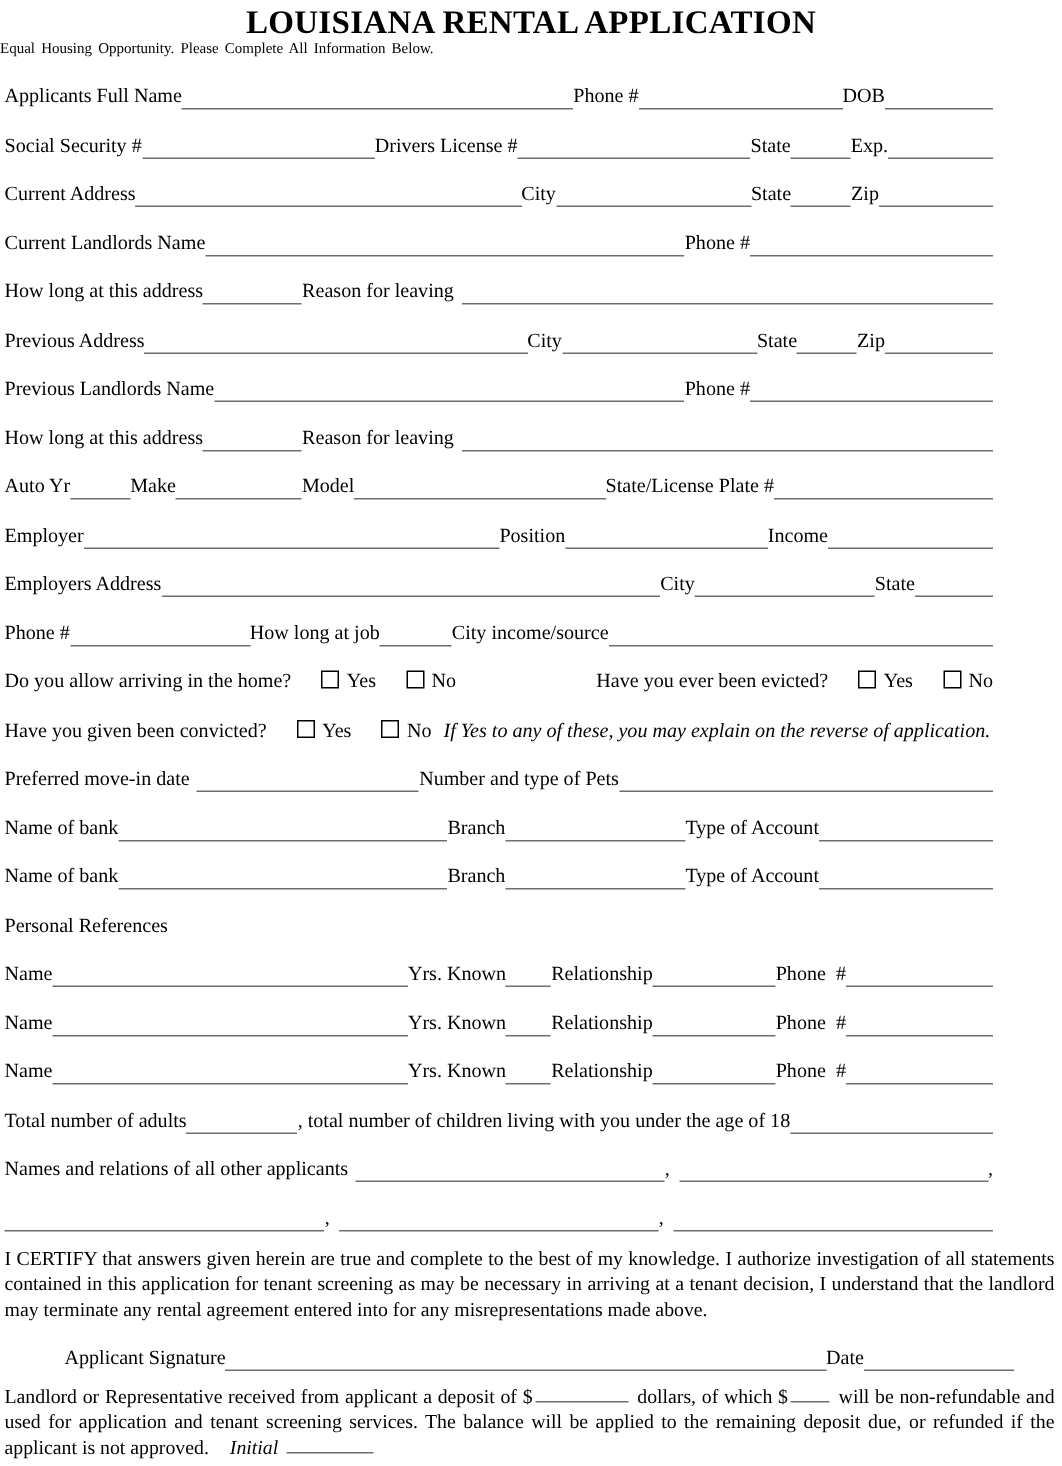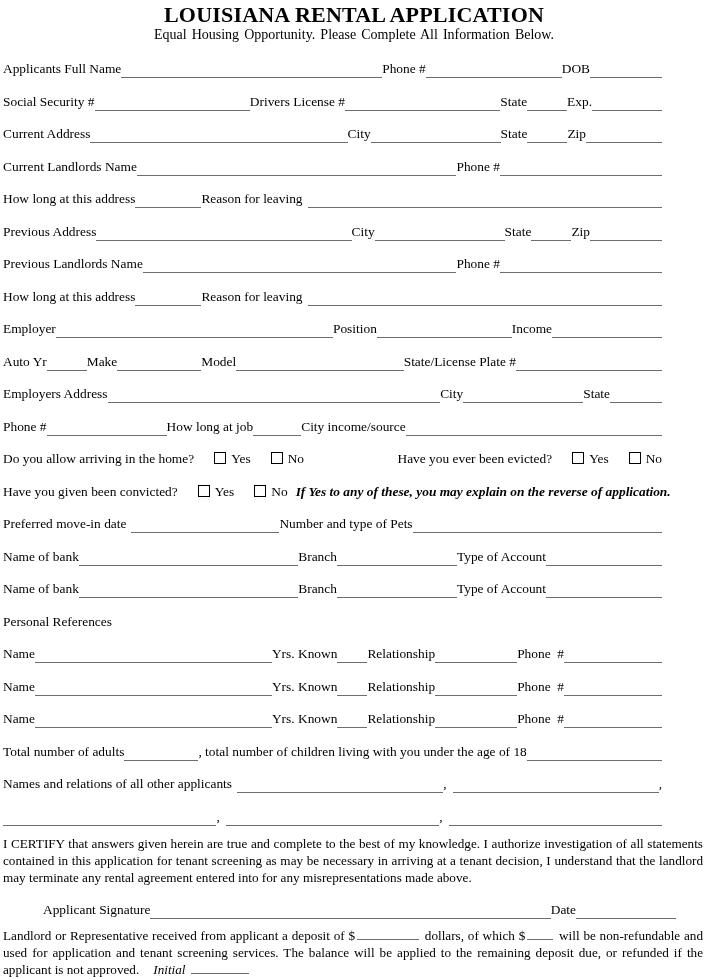--- a/index.html
+++ b/index.html
@@ -8,30 +8,30 @@
     background:#fff;color:#000;
     font-family:"Liberation Serif","DejaVu Serif",serif;
     font-size:13.4px;
     padding-top:2px;
   }
   .title{
     font-size:22px;font-weight:bold;text-align:center;
     margin:0;line-height:1.15;letter-spacing:.2px;
   }
   .subtitle{
-    font-size:14px;text-align:center;margin:0;line-height:1.2;
+    font-size:10px;text-align:left;margin:0;line-height:1.2;
     word-spacing:1.6px;
   }
   .rows{padding:0 46px 0 3px;margin-top:4px;}
   .row{
     display:flex;align-items:baseline;height:32.5px;
     padding-top:13px;box-sizing:border-box;
   }
   .lbl{white-space:pre;}
-  .it{font-style:italic;margin-left:8px;font-weight:bold;}
+  .it{font-style:italic;margin-left:8px;}
   .bl{
     border-bottom:1.5px solid #6e6e6e;min-width:6px;
     overflow:hidden;
   }
   .gap{flex:1 1 0%;}
   .cbwrap{margin-left:20px;white-space:pre;}
   .cb{
     display:inline-block;width:10px;height:10px;
     border:1.7px solid #000;margin-right:5px;position:relative;top:1px;
     background:#fff;
@@ -115,36 +115,36 @@
         <span class="lbl">Phone #</span>
         <span class="bl" style="flex: 0 0 162px;">&nbsp;</span>
       </div>
       <div class="row">
         <span class="lbl">How long at this address</span>
         <span class="bl" style="flex: 0 0 66px;">&nbsp;</span>
         <span class="lbl">Reason for leaving</span>
         <span class="bl" style="flex: 1 1 0%; margin-left: 5px;">&nbsp;</span>
       </div>
       <div class="row">
+        <span class="lbl">Auto Yr</span>
+        <span class="bl" style="flex: 0 0 40px;">&nbsp;</span>
+        <span class="lbl">Make</span>
+        <span class="bl" style="flex: 0 0 84px;">&nbsp;</span>
+        <span class="lbl">Model</span>
+        <span class="bl" style="flex: 1 1 0%;">&nbsp;</span>
+        <span class="lbl">State/License Plate #</span>
+        <span class="bl" style="flex: 0 0 146px;">&nbsp;</span>
+      </div>
+      <div class="row">
         <span class="lbl">Employer</span>
         <span class="bl" style="flex: 1 1 0%;">&nbsp;</span>
         <span class="lbl">Position</span>
         <span class="bl" style="flex: 0 0 135px;">&nbsp;</span>
         <span class="lbl">Income</span>
         <span class="bl" style="flex: 0 0 110px;">&nbsp;</span>
-      </div>
-      <div class="row">
-        <span class="lbl">Auto Yr</span>
-        <span class="bl" style="flex: 0 0 40px;">&nbsp;</span>
-        <span class="lbl">Make</span>
-        <span class="bl" style="flex: 0 0 84px;">&nbsp;</span>
-        <span class="lbl">Model</span>
-        <span class="bl" style="flex: 1 1 0%;">&nbsp;</span>
-        <span class="lbl">State/License Plate #</span>
-        <span class="bl" style="flex: 0 0 146px;">&nbsp;</span>
       </div>
       <div class="row">
         <span class="lbl">Employers Address</span>
         <span class="bl" style="flex: 1 1 0%;">&nbsp;</span>
         <span class="lbl">City</span>
         <span class="bl" style="flex: 0 0 120px;">&nbsp;</span>
         <span class="lbl">State</span>
         <span class="bl" style="flex: 0 0 52px;">&nbsp;</span>
       </div>
       <div class="row">

